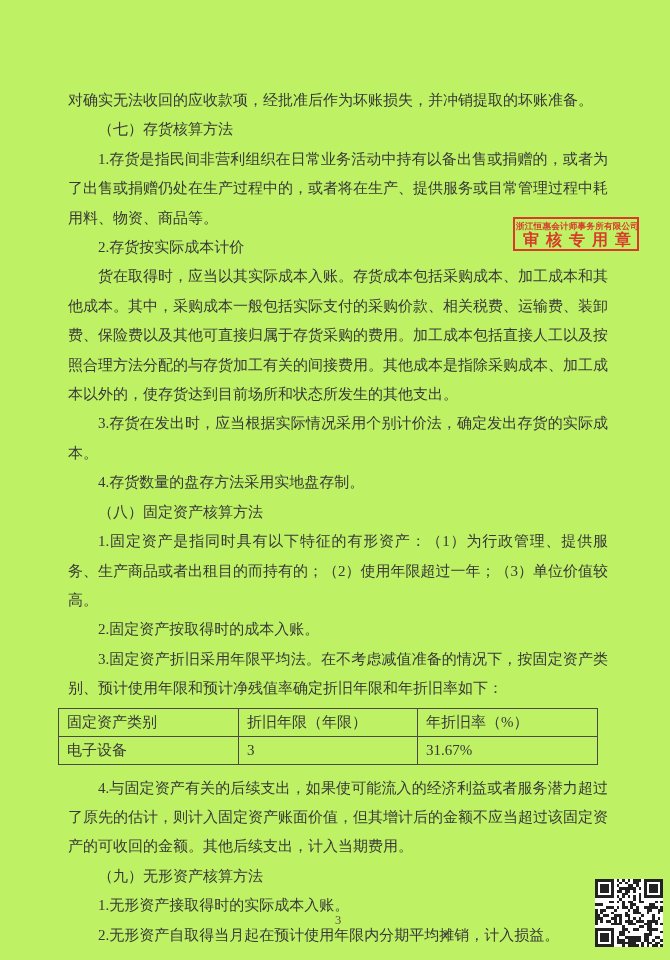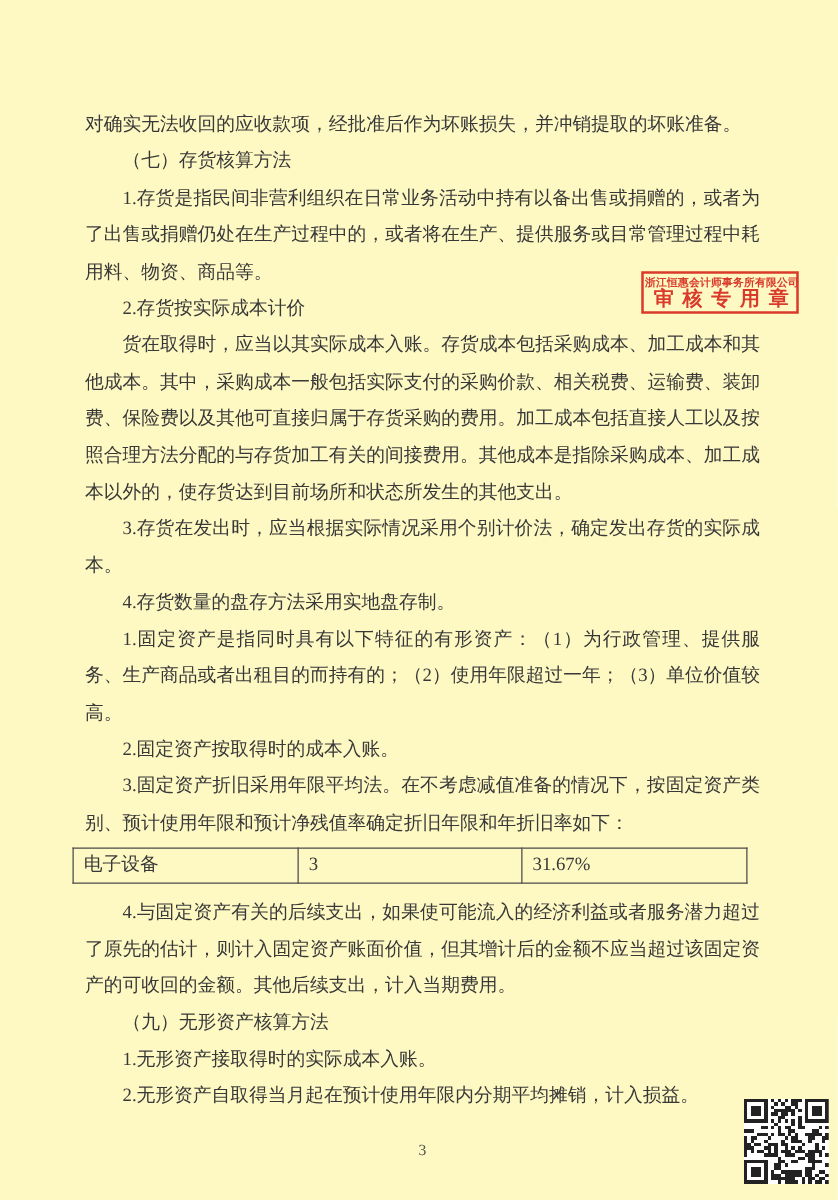--- a/index.html
+++ b/index.html
@@ -1,20 +1,20 @@
 <!DOCTYPE html>
 <html><head>
 <meta charset="utf-8">
 <style>
   html,body{margin:0;padding:0;}
   body{
     width:670px;height:960px;background:#ffffff;position:relative;
     font-family:"Liberation Serif","DejaVu Serif",serif;
   }
-  .page{position:absolute;inset:0;background:#fef9c3;overflow:hidden;}
+  .page{position:absolute;inset:0;background:#bef264;overflow:hidden;}
   .content{position:absolute;left:68px;top:86px;width:540px;color:#383838;}
   p.para{
     margin:0;font-size:15px;line-height:29.4px;
     text-align:justify;text-indent:2em;color:#383838;
     font-family:"Liberation Serif","DejaVu Serif",serif;
   }
   p.para.noindent{text-indent:0;}
   table.dep{
     border-collapse:collapse;table-layout:fixed;
     width:539px;margin:4px 0 9px -10px;
@@ -52,31 +52,37 @@
 
 <div class="page">
   <div class="content">
     <p class="para noindent">对确实无法收回的应收款项，经批准后作为坏账损失，并冲销提取的坏账准备。</p>
     <p class="para">（七）存货核算方法</p>
     <p class="para">1.存货是指民间非营利组织在日常业务活动中持有以备出售或捐赠的，或者为了出售或捐赠仍处在生产过程中的，或者将在生产、提供服务或目常管理过程中耗用料、物资、商品等。</p>
     <p class="para">2.存货按实际成本计价</p>
     <p class="para">货在取得时，应当以其实际成本入账。存货成本包括采购成本、加工成本和其他成本。其中，采购成本一般包括实际支付的采购价款、相关税费、运输费、装卸费、保险费以及其他可直接归属于存货采购的费用。加工成本包括直接人工以及按照合理方法分配的与存货加工有关的间接费用。其他成本是指除采购成本、加工成本以外的，使存货达到目前场所和状态所发生的其他支出。</p>
     <p class="para">3.存货在发出时，应当根据实际情况采用个别计价法，确定发出存货的实际成本。</p>
     <p class="para">4.存货数量的盘存方法采用实地盘存制。</p>
+    <p class="para">（八）固定资产核算方法</p>
     <p class="para">1.固定资产是指同时具有以下特征的有形资产：（1）为行政管理、提供服务、生产商品或者出租目的而持有的；（2）使用年限超过一年；（3）单位价值较高。</p>
     <p class="para">2.固定资产按取得时的成本入账。</p>
     <p class="para">3.固定资产折旧采用年限平均法。在不考虑减值准备的情况下，按固定资产类别、预计使用年限和预计净残值率确定折旧年限和年折旧率如下：</p>
 
     <table class="dep">
       <colgroup>
         <col style="width:180px">
         <col style="width:179px">
         <col style="width:180px">
       </colgroup>
       <tbody>
+        <tr>
+          <th>固定资产类别</th>
+          <th>折旧年限（年限）</th>
+          <th>年折旧率（%）</th>
+        </tr>
         <tr>
           <td>电子设备</td>
           <td>3</td>
           <td>31.67%</td>
         </tr>
       </tbody>
     </table>
 
     <p class="para">4.与固定资产有关的后续支出，如果使可能流入的经济利益或者服务潜力超过了原先的估计，则计入固定资产账面价值，但其增计后的金额不应当超过该固定资产的可收回的金额。其他后续支出，计入当期费用。</p>
     <p class="para">（九）无形资产核算方法</p>

